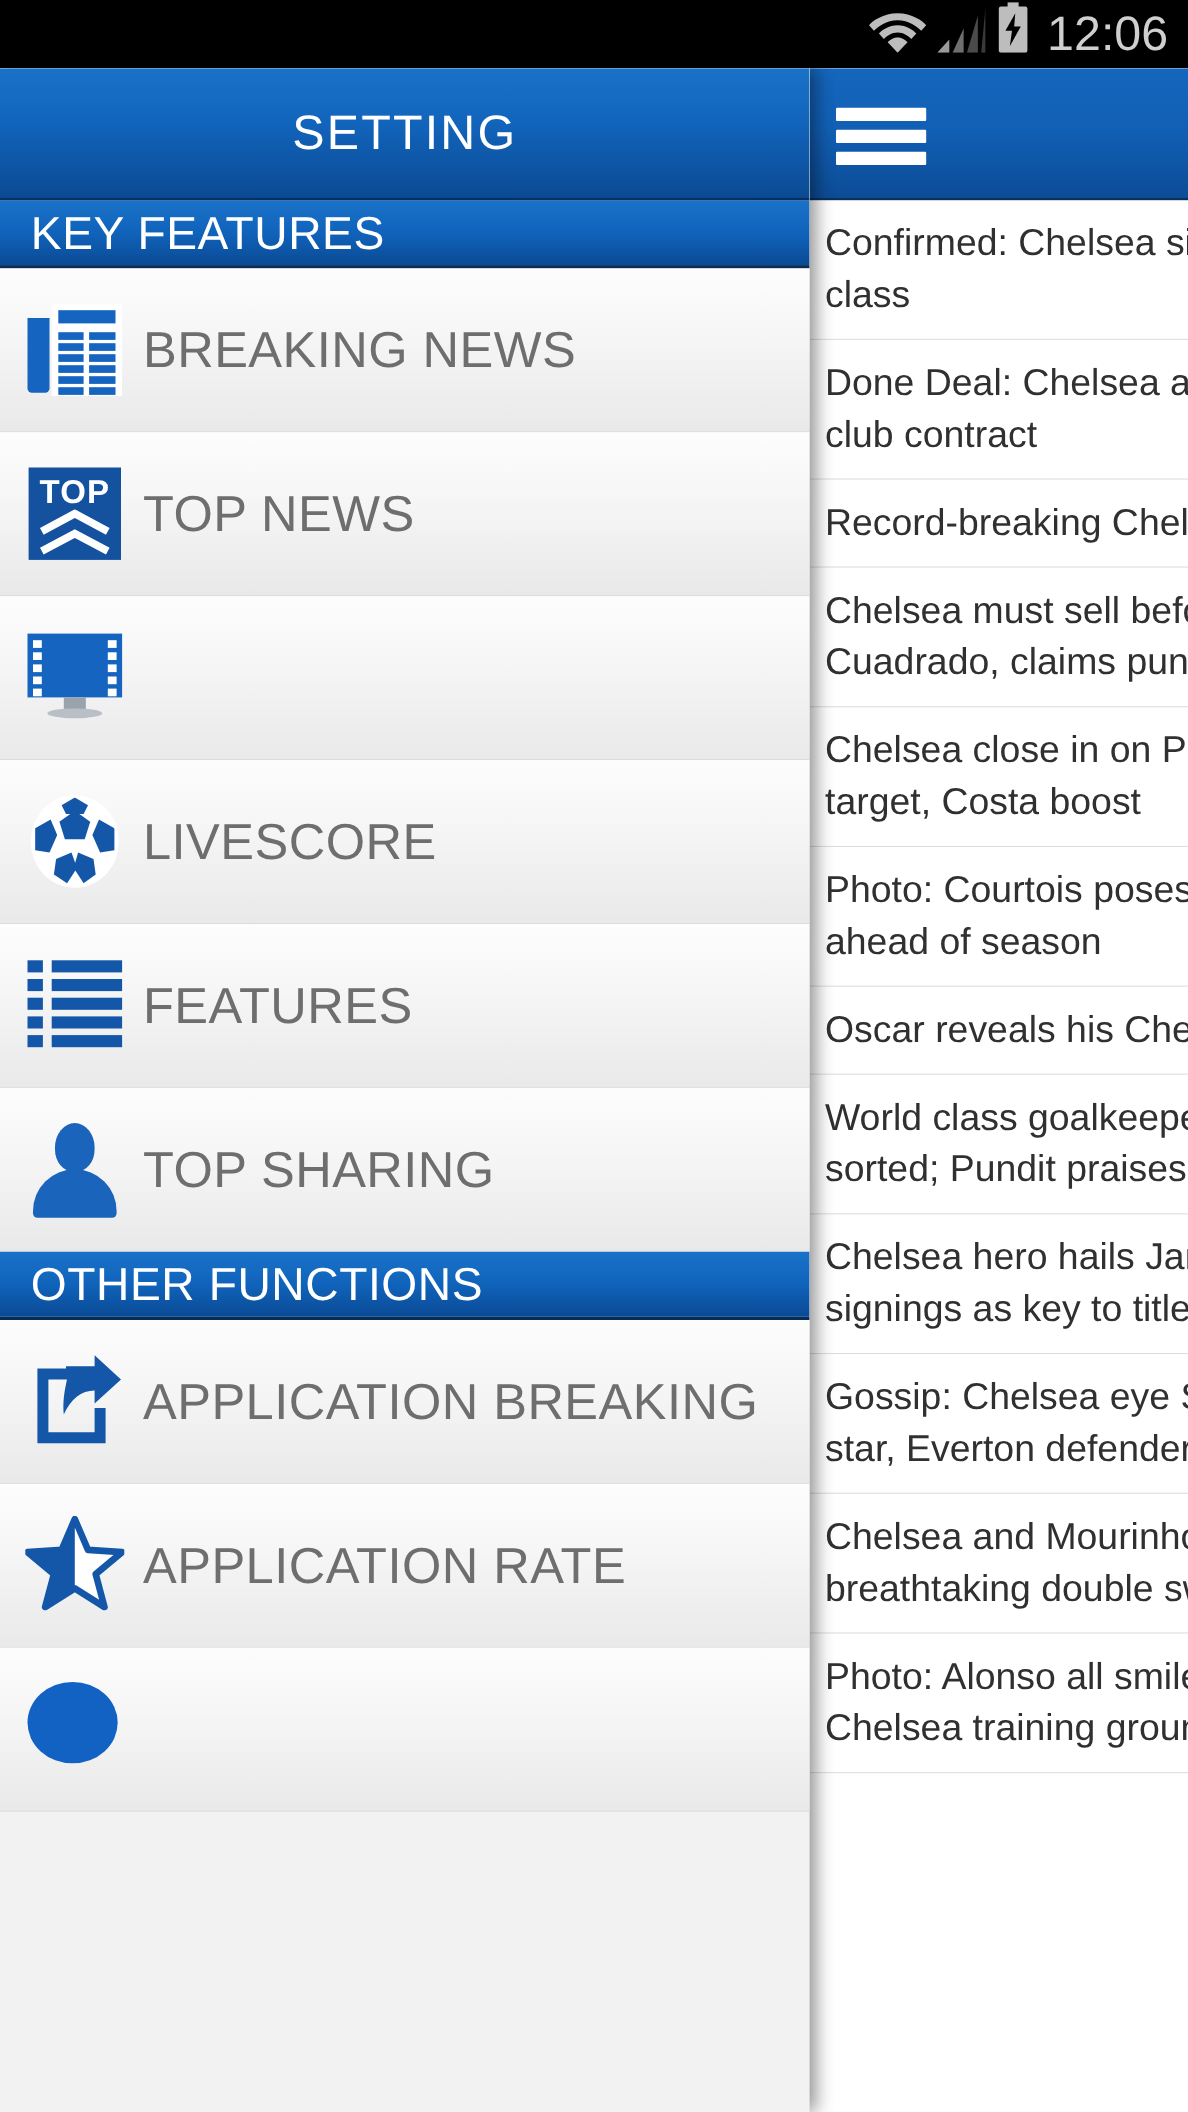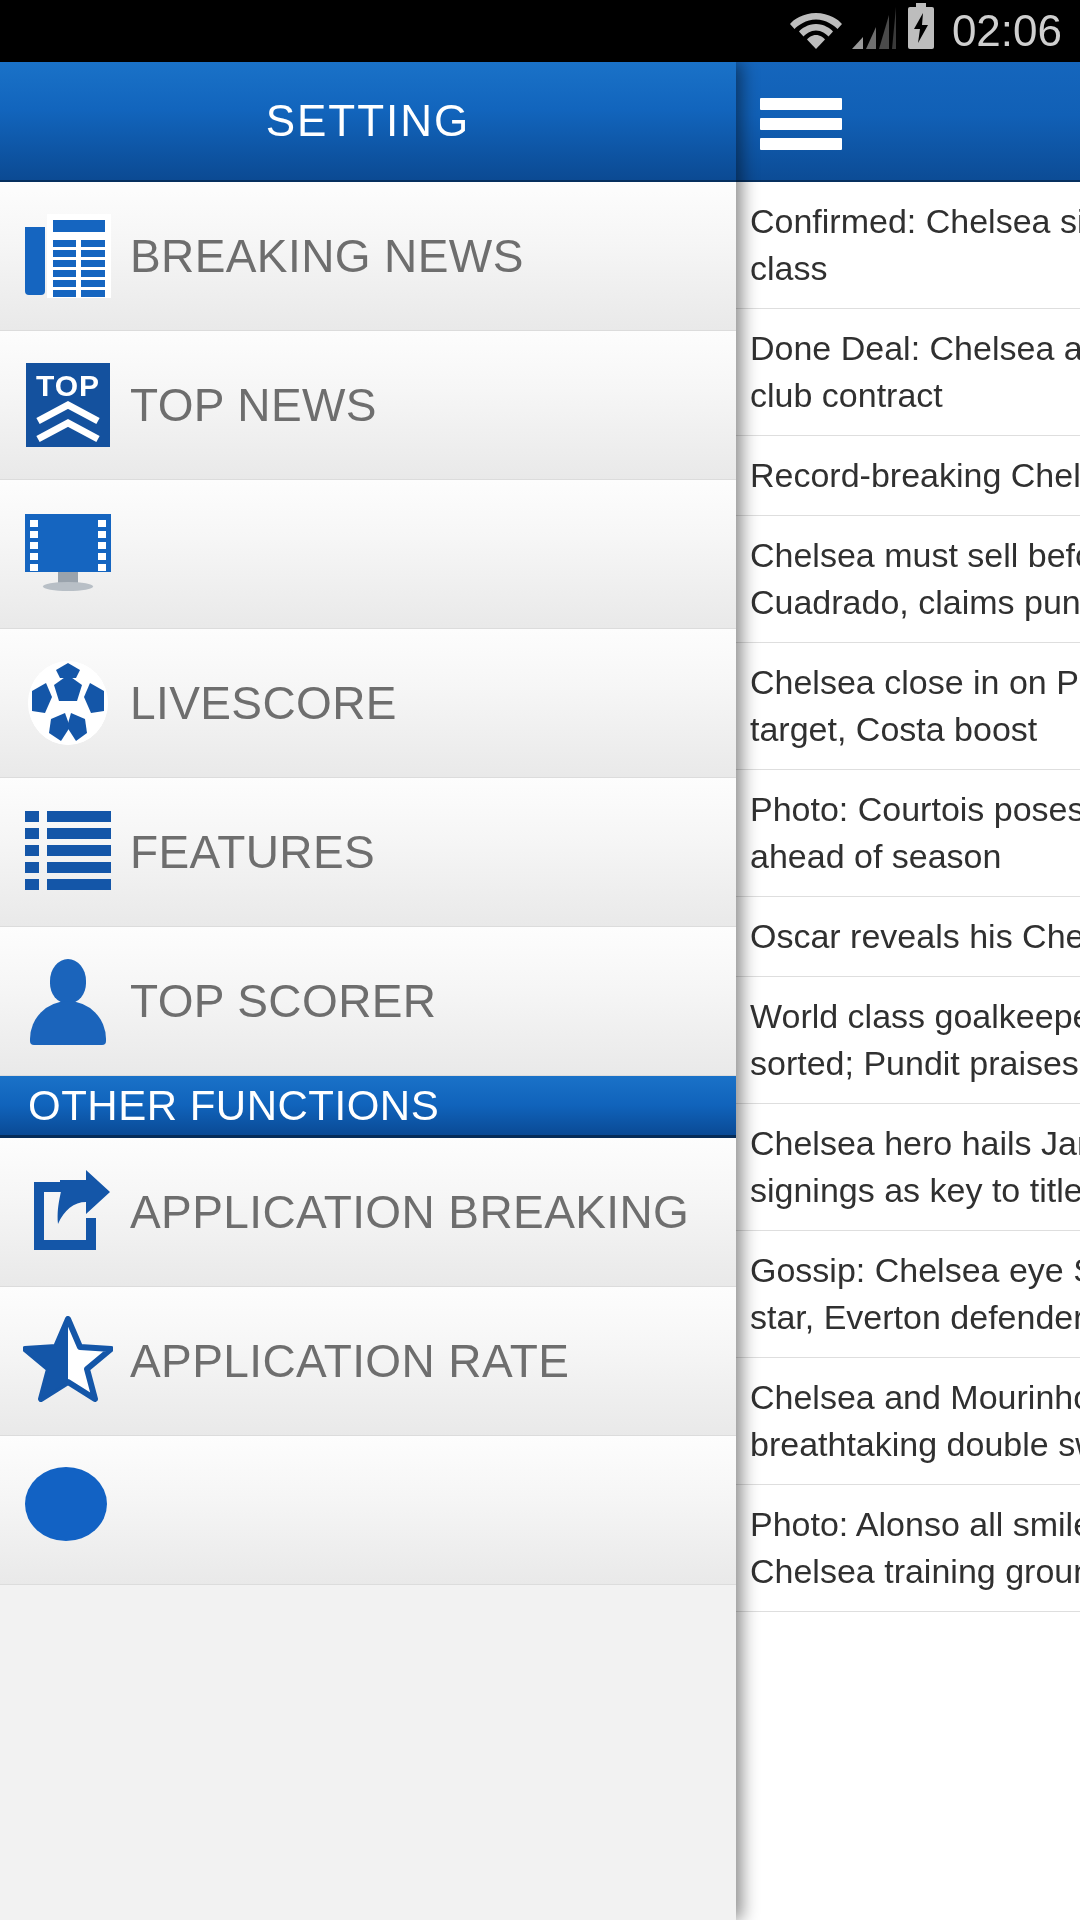--- a/index.html
+++ b/index.html
@@ -153,21 +153,21 @@
       </span>
 
       <span style="display:block;">
         <svg width="30" height="46" viewBox="0 0 30 46">
           <rect x="10" y="0" width="10" height="5" fill="#bdbdbd"></rect>
           <rect x="2" y="4" width="26" height="42" rx="2" fill="#bdbdbd"></rect>
           <polygon points="17,10 8,26 14,26 12,40 22,22 16,22" fill="#000000"></polygon>
         </svg>
       </span>
     </div>
-    <div class="sb-clock">02:06</div>
+    <div class="sb-clock">12:06</div>
   </div>
 
   <div class="newspanel">
     <div class="news-appbar"></div>
     <div class="news-list" id="news-list">
         <div class="news-item">
           <div>Confirmed: Chelsea sign new left</div>
           <div>class</div>
         </div>
         <div class="news-item">
@@ -215,20 +215,23 @@
       </div>
   </div>
 
   <div class="drawer">
 
     <div class="appbar">
       <div class="appbar-title">SETTING</div>
     </div>
 
     <div id="drawer-body">
+        <div class="section-header">
+          <span class="section-header-label">KEY FEATURES</span>
+        </div>
         <div class="row">
           <span class="row-icon">
             <span class="ic ic-news">
               <i class="spine"></i>
               <i class="sheet"></i>
               <i class="bar" style="left: 28px; top: 6px; width: 52px; height: 12px;"></i>
               <i class="bar" style="left: 28px; top: 26px; width: 23px; height: 7px;"></i>
               <i class="bar" style="left: 56px; top: 26px; width: 24px; height: 7px;"></i>
               <i class="bar" style="left: 28px; top: 36px; width: 23px; height: 7px;"></i>
               <i class="bar" style="left: 56px; top: 36px; width: 24px; height: 7px;"></i>
@@ -307,21 +310,21 @@
           </span>
           <span class="row-label">FEATURES</span>
         </div>
         <div class="row">
           <span class="row-icon">
             <span class="ic ic-person">
               <i class="head"></i>
               <i class="body"></i>
             </span>
           </span>
-          <span class="row-label">TOP SCORER</span>
+          <span class="row-label">TOP SHARING</span>
         </div>
         <div class="section-header">
           <span class="section-header-label">OTHER FUNCTIONS</span>
         </div>
         <div class="row">
           <span class="row-icon">
             <span class="ic"><svg width="88" height="88" viewBox="0 0 88 88">
                 <path d="M10 16 L40 16 L40 26 L20 26 L20 74 L62 74 L62 52 L72 52 L72 84 L10 84 Z" fill="#1456a8"></path>
                 <path d="M36 14 L62 14 L62 4 L86 26 L62 48 L62 36 C50 36 40 44 34 58 C32 36 40 22 36 22 Z" fill="#1456a8"></path>
               </svg></span>

